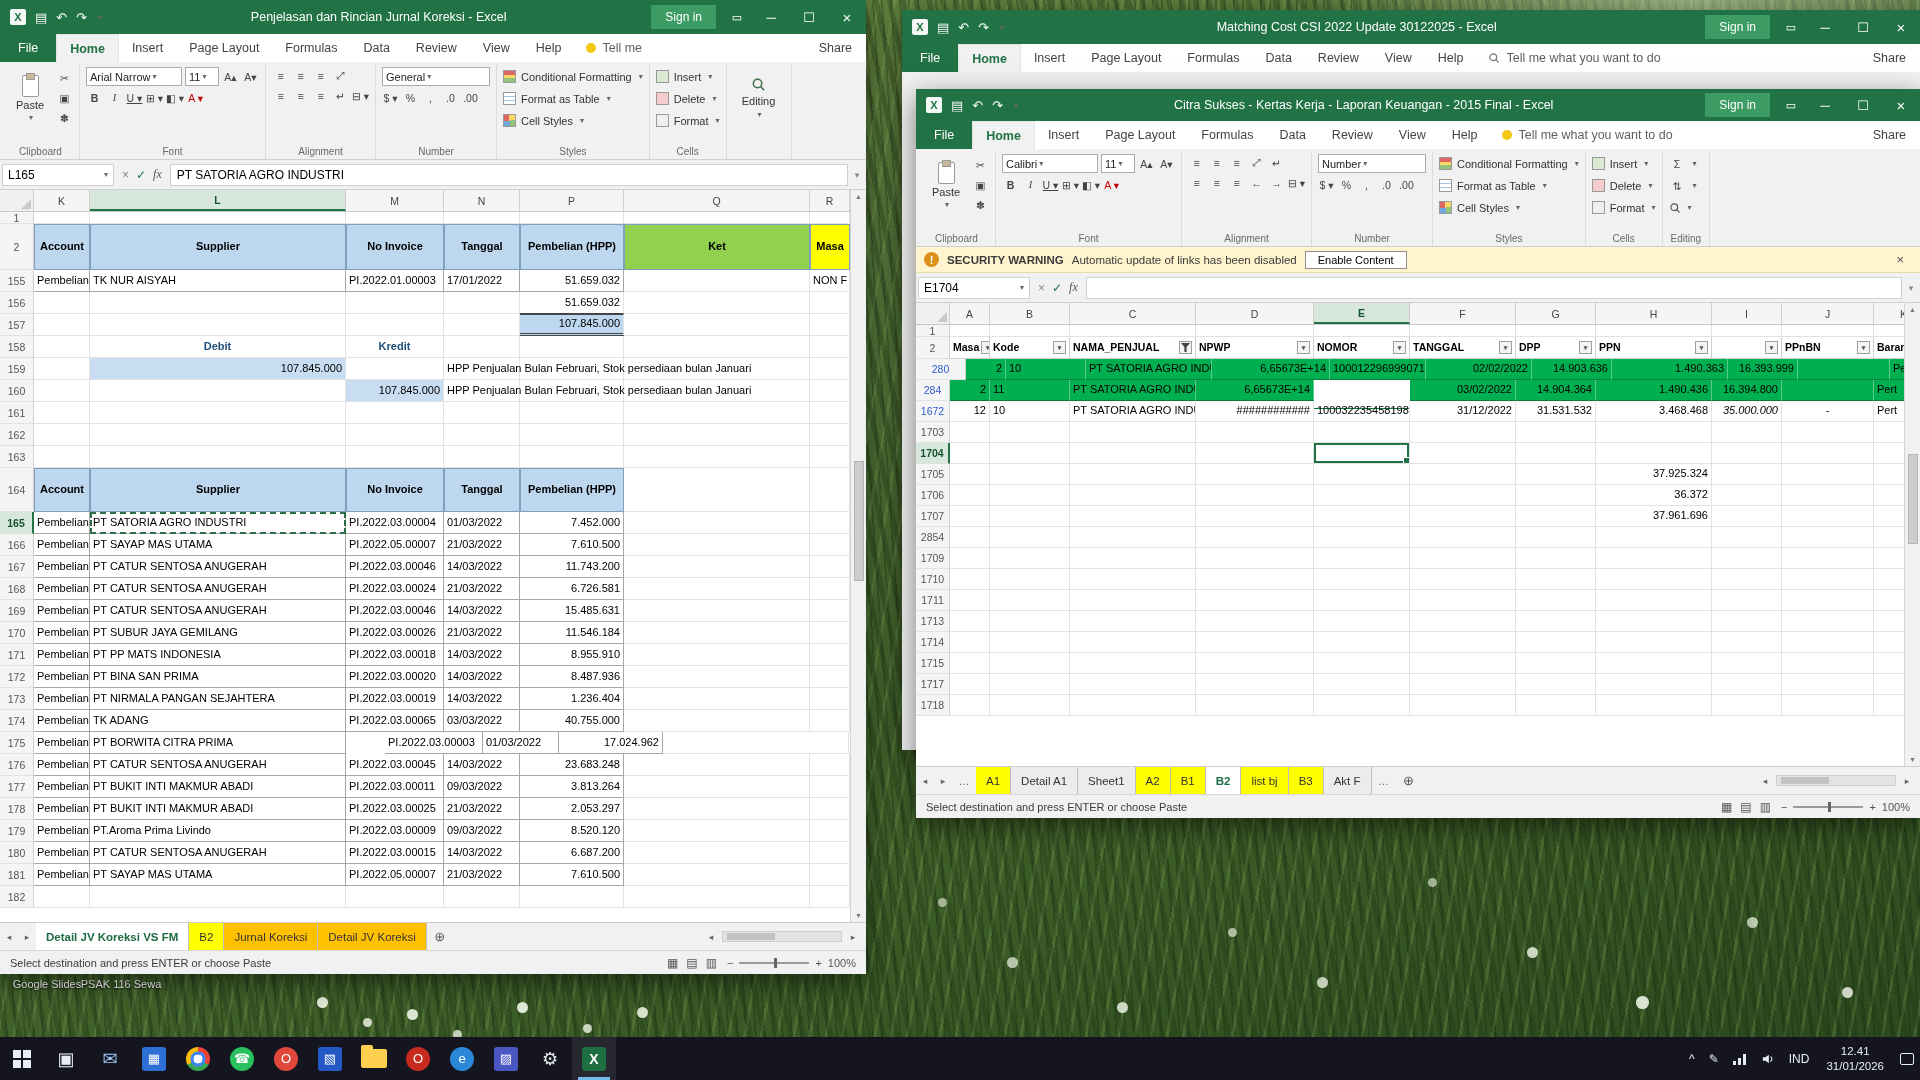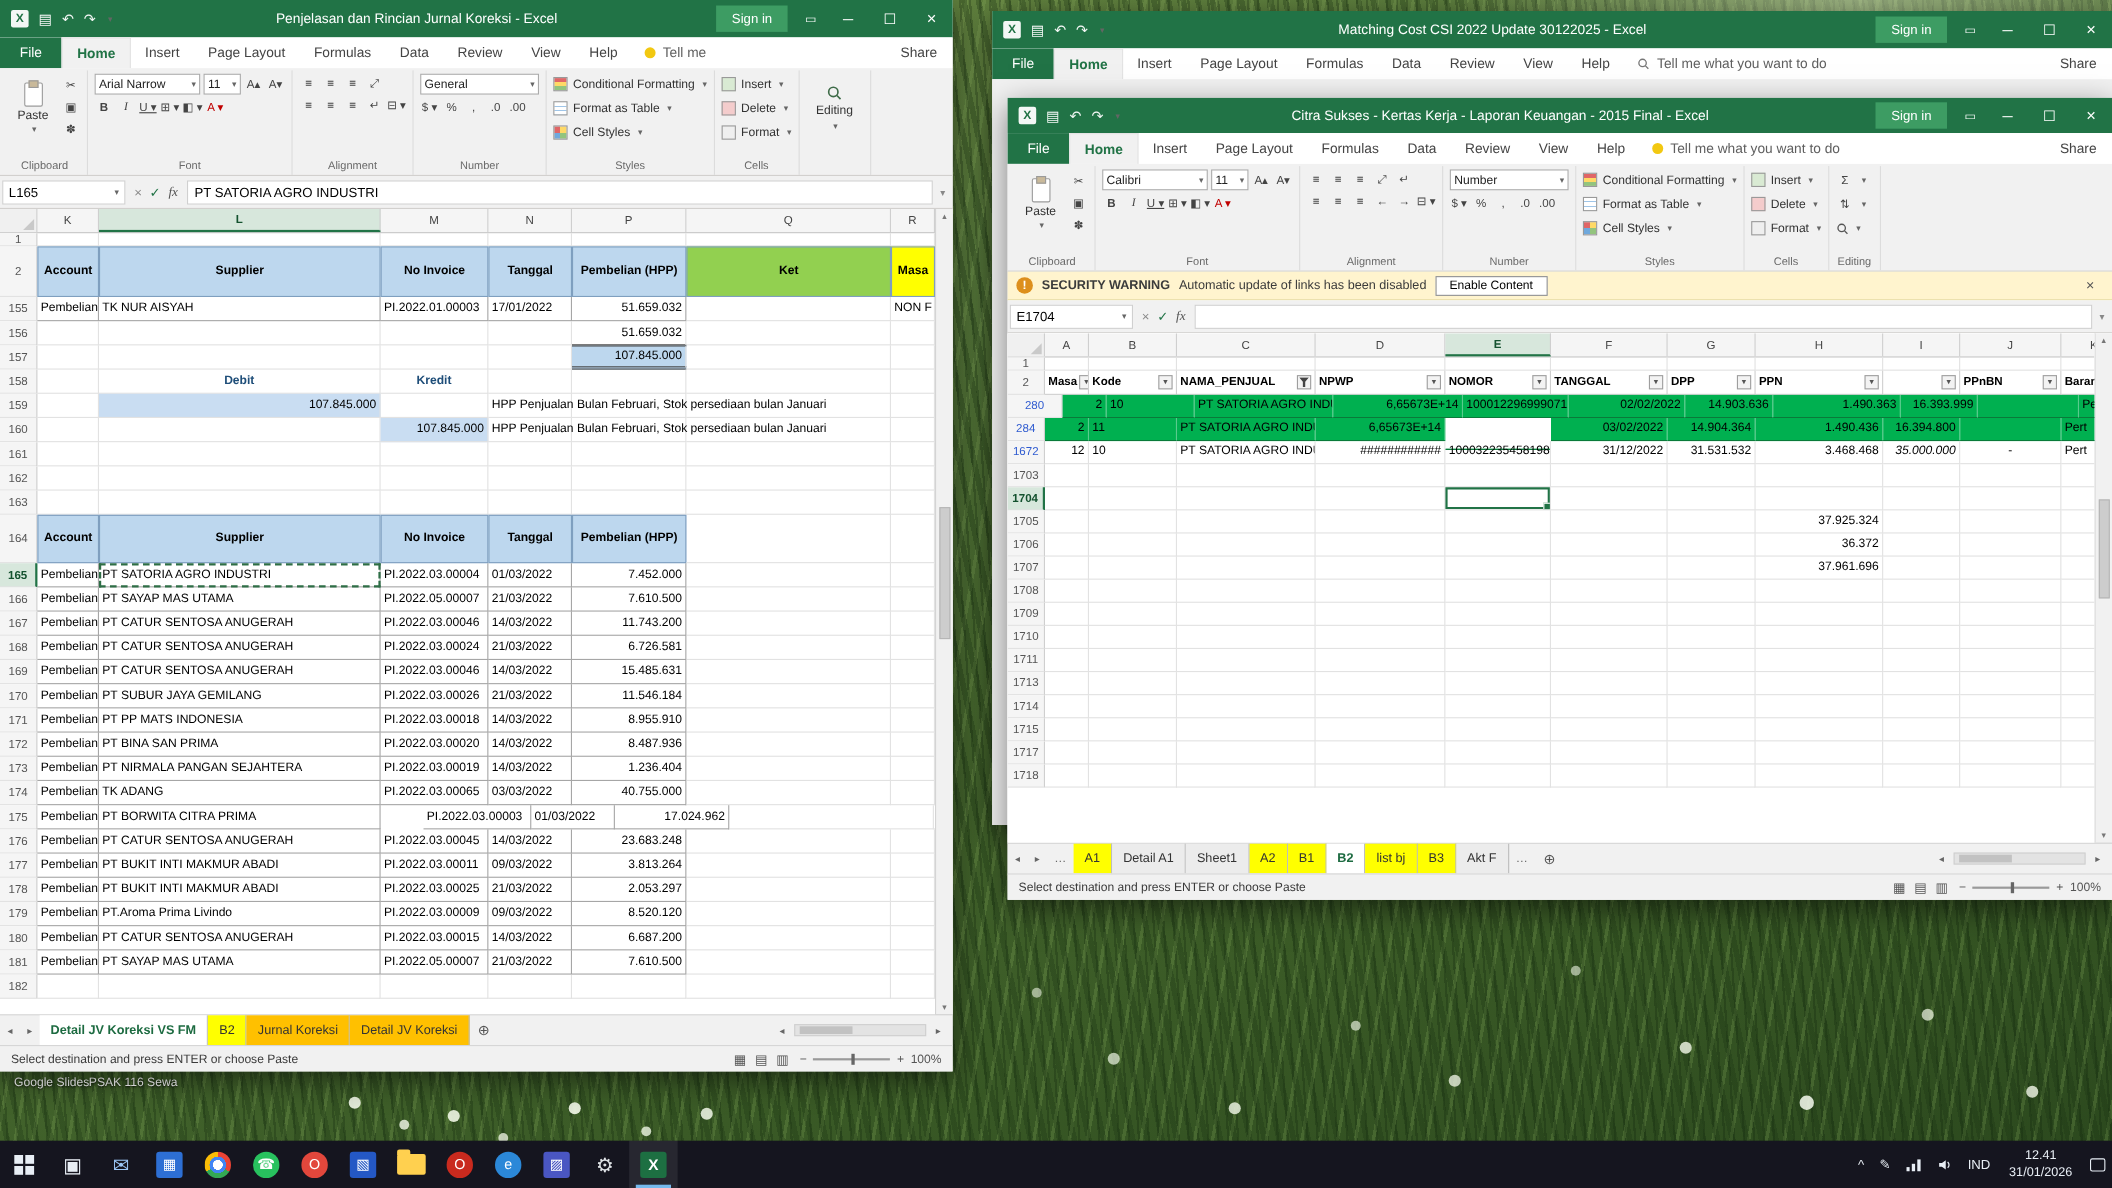--- a/index.html
+++ b/index.html
@@ -53,21 +53,21 @@
   .rlabel{margin-top:auto;text-align:center;font-size:10px;color:#696969;padding:2px 2px 2px;white-space:nowrap}
   .rbody{display:flex;gap:4px}
   .rbody.col{flex-direction:column;gap:3px}
   .pastebtn{display:flex;flex-direction:column;align-items:center;justify-content:center;gap:2px;width:44px;height:62px;font-size:11px;color:#333}
   .clipicon{width:17px;height:22px;background:#fff;border:1px solid #9a9a9a;border-radius:2px;position:relative}
   .clipicon:before{content:"";position:absolute;top:-3px;left:3px;right:3px;height:5px;background:#c9b99a;border:1px solid #9a9a9a}
   .clipsmall{display:flex;flex-direction:column;gap:3px;padding-top:2px}
   .ibtn{min-width:17px;height:17px;display:inline-flex;align-items:center;justify-content:center;font-size:10.5px;color:#444;white-space:nowrap}
   .ibtn.b{font-weight:bold}.ibtn.i{font-style:italic;font-family:"Liberation Serif",serif}.ibtn.u{text-decoration:underline}
   .row1,.row2{display:flex;align-items:center;gap:3px}
-  .combo{display:flex;align-items:center;justify-content:space-between;background:#fff;border:1px solid #ababab;height:19px;font-size:11px;padding:0 3px;color:#222;white-space:nowrap;overflow:hidden}
+  .combo{display:flex;align-items:center;background:#fff;border:1px solid #ababab;height:19px;font-size:11px;padding:0 3px;color:#222;white-space:nowrap;overflow:hidden}
   .w96{width:96px}.w34{width:34px}.w108{width:108px}
   .arr{font-size:8px;color:#666;margin-left:2px}
   .stylerow{display:flex;align-items:center;gap:5px;height:19px;font-size:11px;color:#333;white-space:nowrap}
   .sic{width:13px;height:13px;border:1px solid #999;flex:0 0 13px}
   .sic.cf{background:linear-gradient(180deg,#e06666 0 33%,#ffd966 33% 66%,#93c47d 66%)}
   .sic.fat{background:repeating-linear-gradient(0deg,#fff 0 3px,#9fc5e8 3px 4px),#fff}
   .sic.cs{background:conic-gradient(#ffd966 0 25%,#93c47d 0 50%,#6fa8dc 0 75%,#e06666 0)}
   .sic.ins{background:#d9ead3;color:#38761d}
   .sic.del{background:#f4cccc}
   .sic.fmt{background:#efefef}
@@ -600,21 +600,21 @@
             <div class="xl-cell" style="width: 118px;"></div>
             <div class="xl-cell" style="width: 96px;"></div>
             <div class="xl-cell" style="width: 106px;"></div>
             <div class="xl-cell" style="width: 80px;"></div>
             <div class="xl-cell r" style="width: 116px;">37.961.696</div>
             <div class="xl-cell" style="width: 70px;"></div>
             <div class="xl-cell" style="width: 92px;"></div>
             <div class="xl-cell" style="width: 60px;"></div>
           </div>
           <div class="xl-row">
-            <div class="xl-rn" style="width: 34px;">1708</div>
+            <div class="xl-rn" style="width: 34px;">2854</div>
             <div class="xl-cell" style="width: 40px;"></div>
             <div class="xl-cell" style="width: 80px;"></div>
             <div class="xl-cell" style="width: 126px;"></div>
             <div class="xl-cell" style="width: 118px;"></div>
             <div class="xl-cell" style="width: 96px;"></div>
             <div class="xl-cell" style="width: 106px;"></div>
             <div class="xl-cell" style="width: 80px;"></div>
             <div class="xl-cell" style="width: 116px;"></div>
             <div class="xl-cell" style="width: 70px;"></div>
             <div class="xl-cell" style="width: 92px;"></div>

